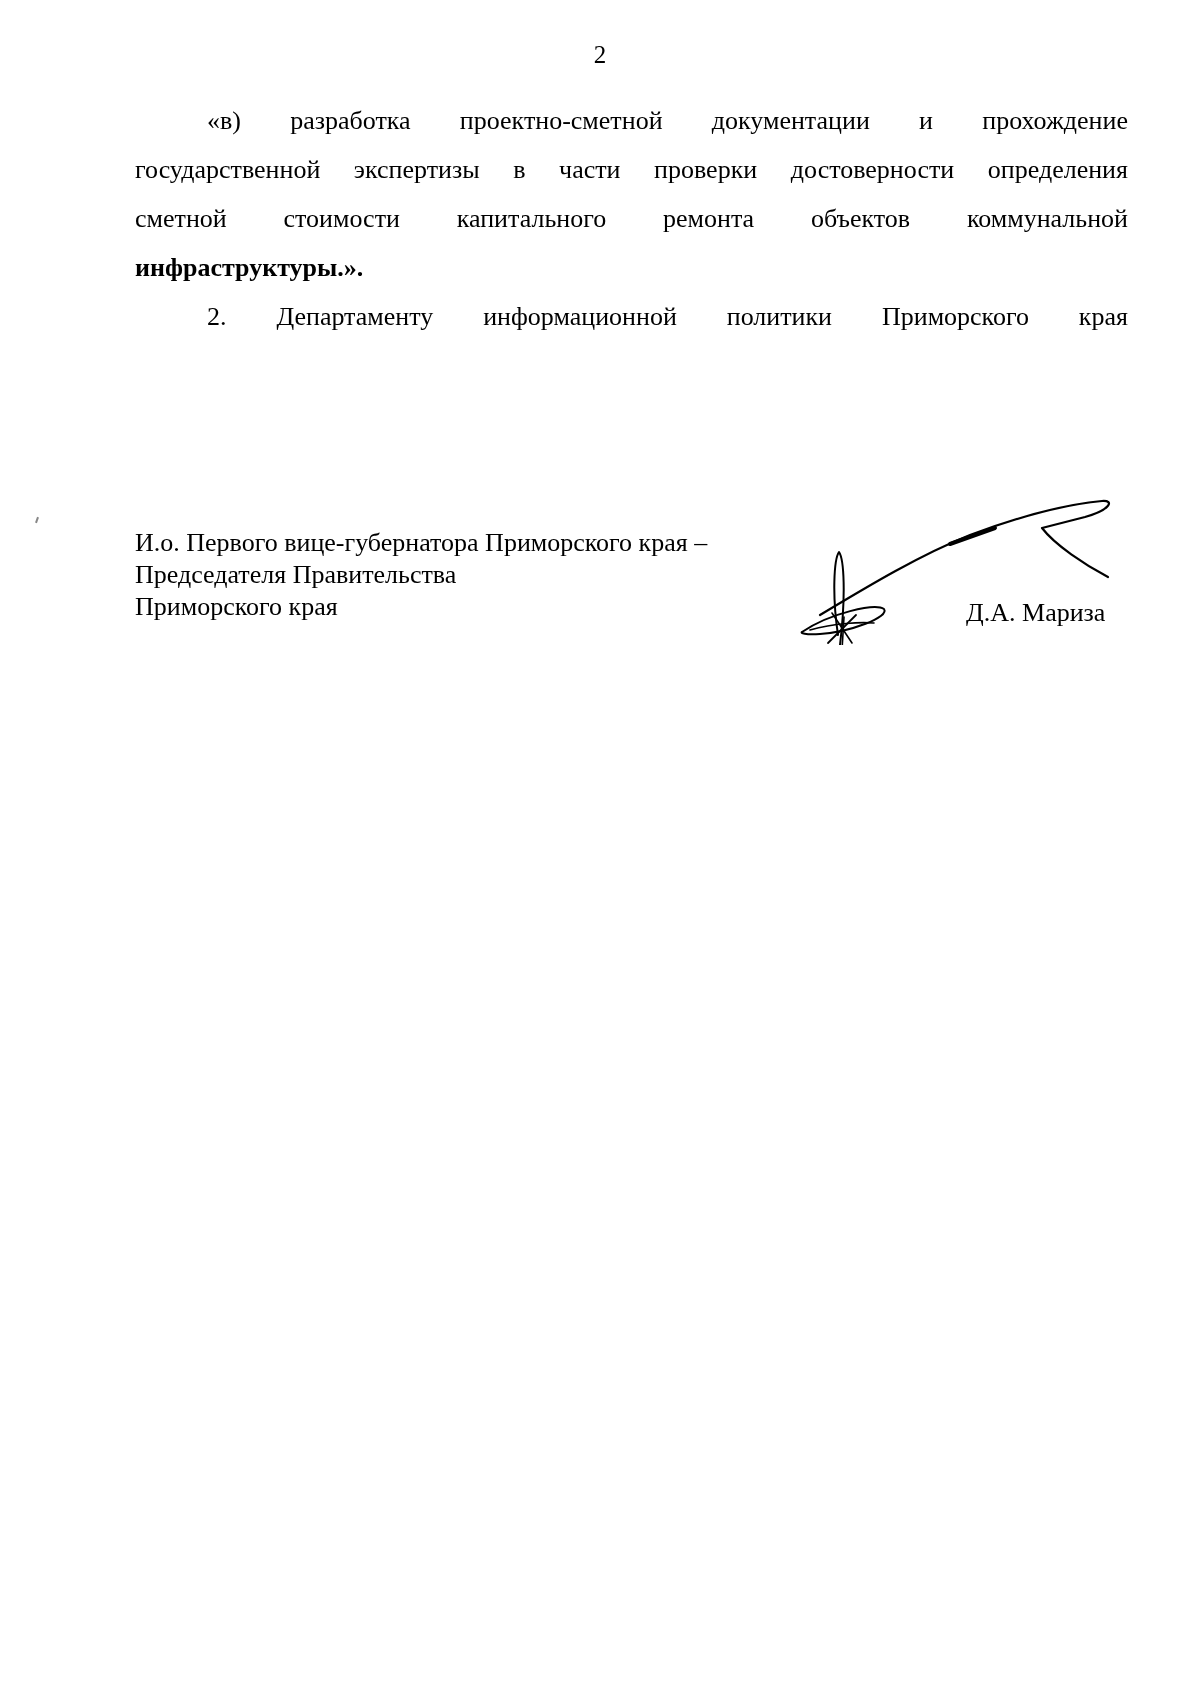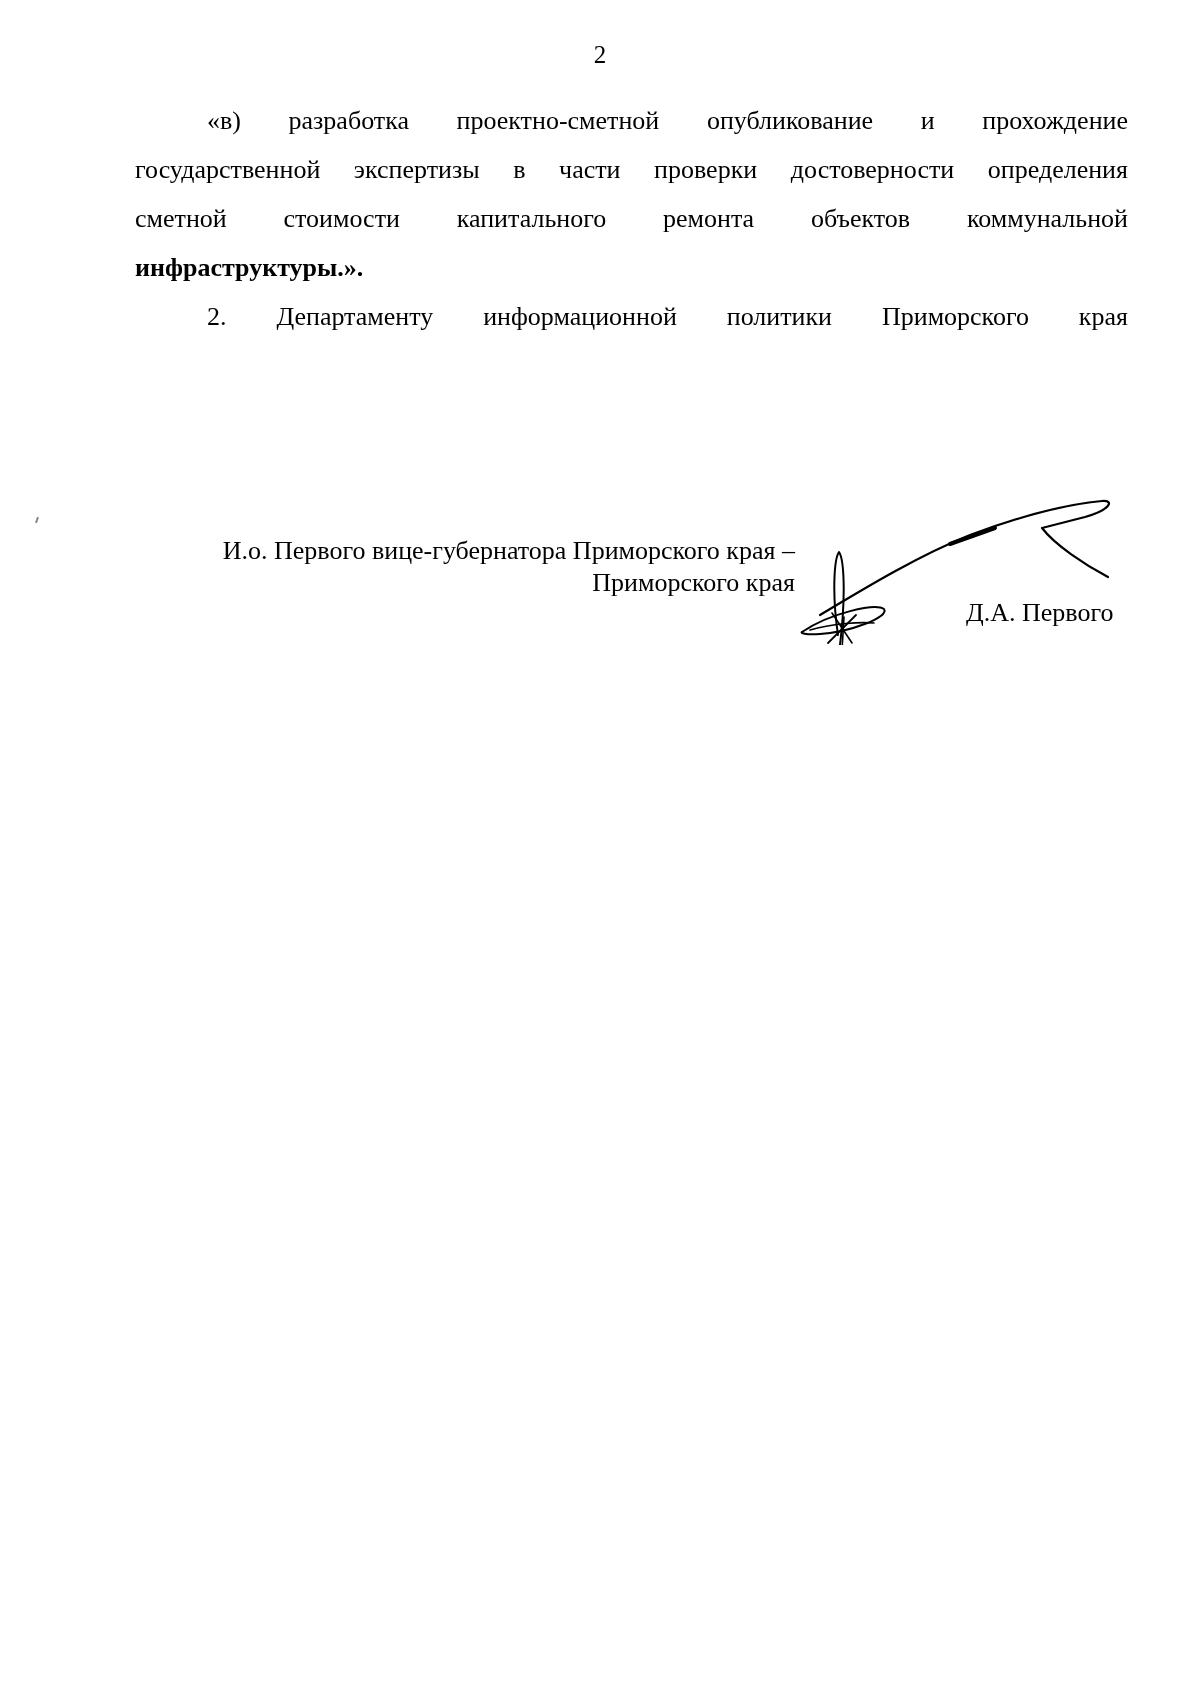--- a/index.html
+++ b/index.html
@@ -51,23 +51,23 @@
     .sig-block {
       position: absolute;
       top: 527px;
       left: 135px;
       font-size: 26px;
       line-height: 32px;
     }
     .sig-title {
       position: absolute;
       left: 0;
-      top: 8px;
+      top: 0;
       width: 660px;
-      text-align: right;
+      text-align: left;
     }
     .sig-title span { display: block; }
     .sig-name {
       position: absolute;
       top: 597px;
       left: 966px;
       font-size: 26px;
       line-height: 32px;
       white-space: nowrap;
     }
@@ -87,48 +87,49 @@
       background: #888;
       transform: rotate(20deg);
     }
   </style>
 </head>
 <body>
 
 <div class="page-number">2</div>
 
 <div class="body-text para-a">
-  <span class="line indent">«в) разработка проектно-сметной опубликование и прохождение</span>
+  <span class="line indent">«в) разработка проектно-сметной документации и прохождение</span>
   <span class="line">государственной экспертизы в части проверки достоверности определения</span>
   <span class="line">сметной стоимости капитального ремонта объектов коммунальной</span>
   <span class="line last">инфраструктуры.».</span>
 </div>
 
 <div class="body-text para-b">
   <span class="line indent">2. Департаменту информационной политики Приморского края</span>
 </div>
 
 <div class="stray-mark"></div>
 
 <div class="sig-block">
   <div class="sig-title">
     <span>И.о. Первого вице-губернатора Приморского края –</span>
+    <span>Председателя Правительства</span>
     <span>Приморского края</span>
   </div>
 </div>
 
 <svg class="signature" viewBox="0 0 340 150" fill="none" stroke="#000" stroke-linecap="round" stroke-linejoin="round">
 
   <path d="M40 120 C 90 90, 140 60, 190 40 C 230 25, 280 10, 322 6 C 335 5, 330 15, 305 22 L 262 33 C 275 50, 305 70, 328 82" stroke-width="2.2"></path>
 
   <path d="M170 49 L 215 33" stroke-width="4"></path>
 
   <path d="M58 140 C 52 100, 54 64, 59 57 C 64 64, 66 100, 60 150" stroke-width="2"></path>
 
   <path d="M22 137 C 50 118, 95 108, 104 114 C 110 122, 70 137, 40 139 C 25 140, 20 138, 22 137 Z" stroke-width="2"></path>
   <path d="M30 135 C 55 128, 80 127, 94 128" stroke-width="1.6"></path>
 
   <path d="M48 148 L 76 120" stroke-width="1.8"></path>
   <path d="M52 118 L 72 148" stroke-width="1.6"></path>
   <path d="M64 122 L 62 155" stroke-width="1.6"></path>
 </svg>
 
-<div class="sig-name">Д.А. Первого</div>
+<div class="sig-name">Д.А. Мариза</div>
 
 </body></html>

